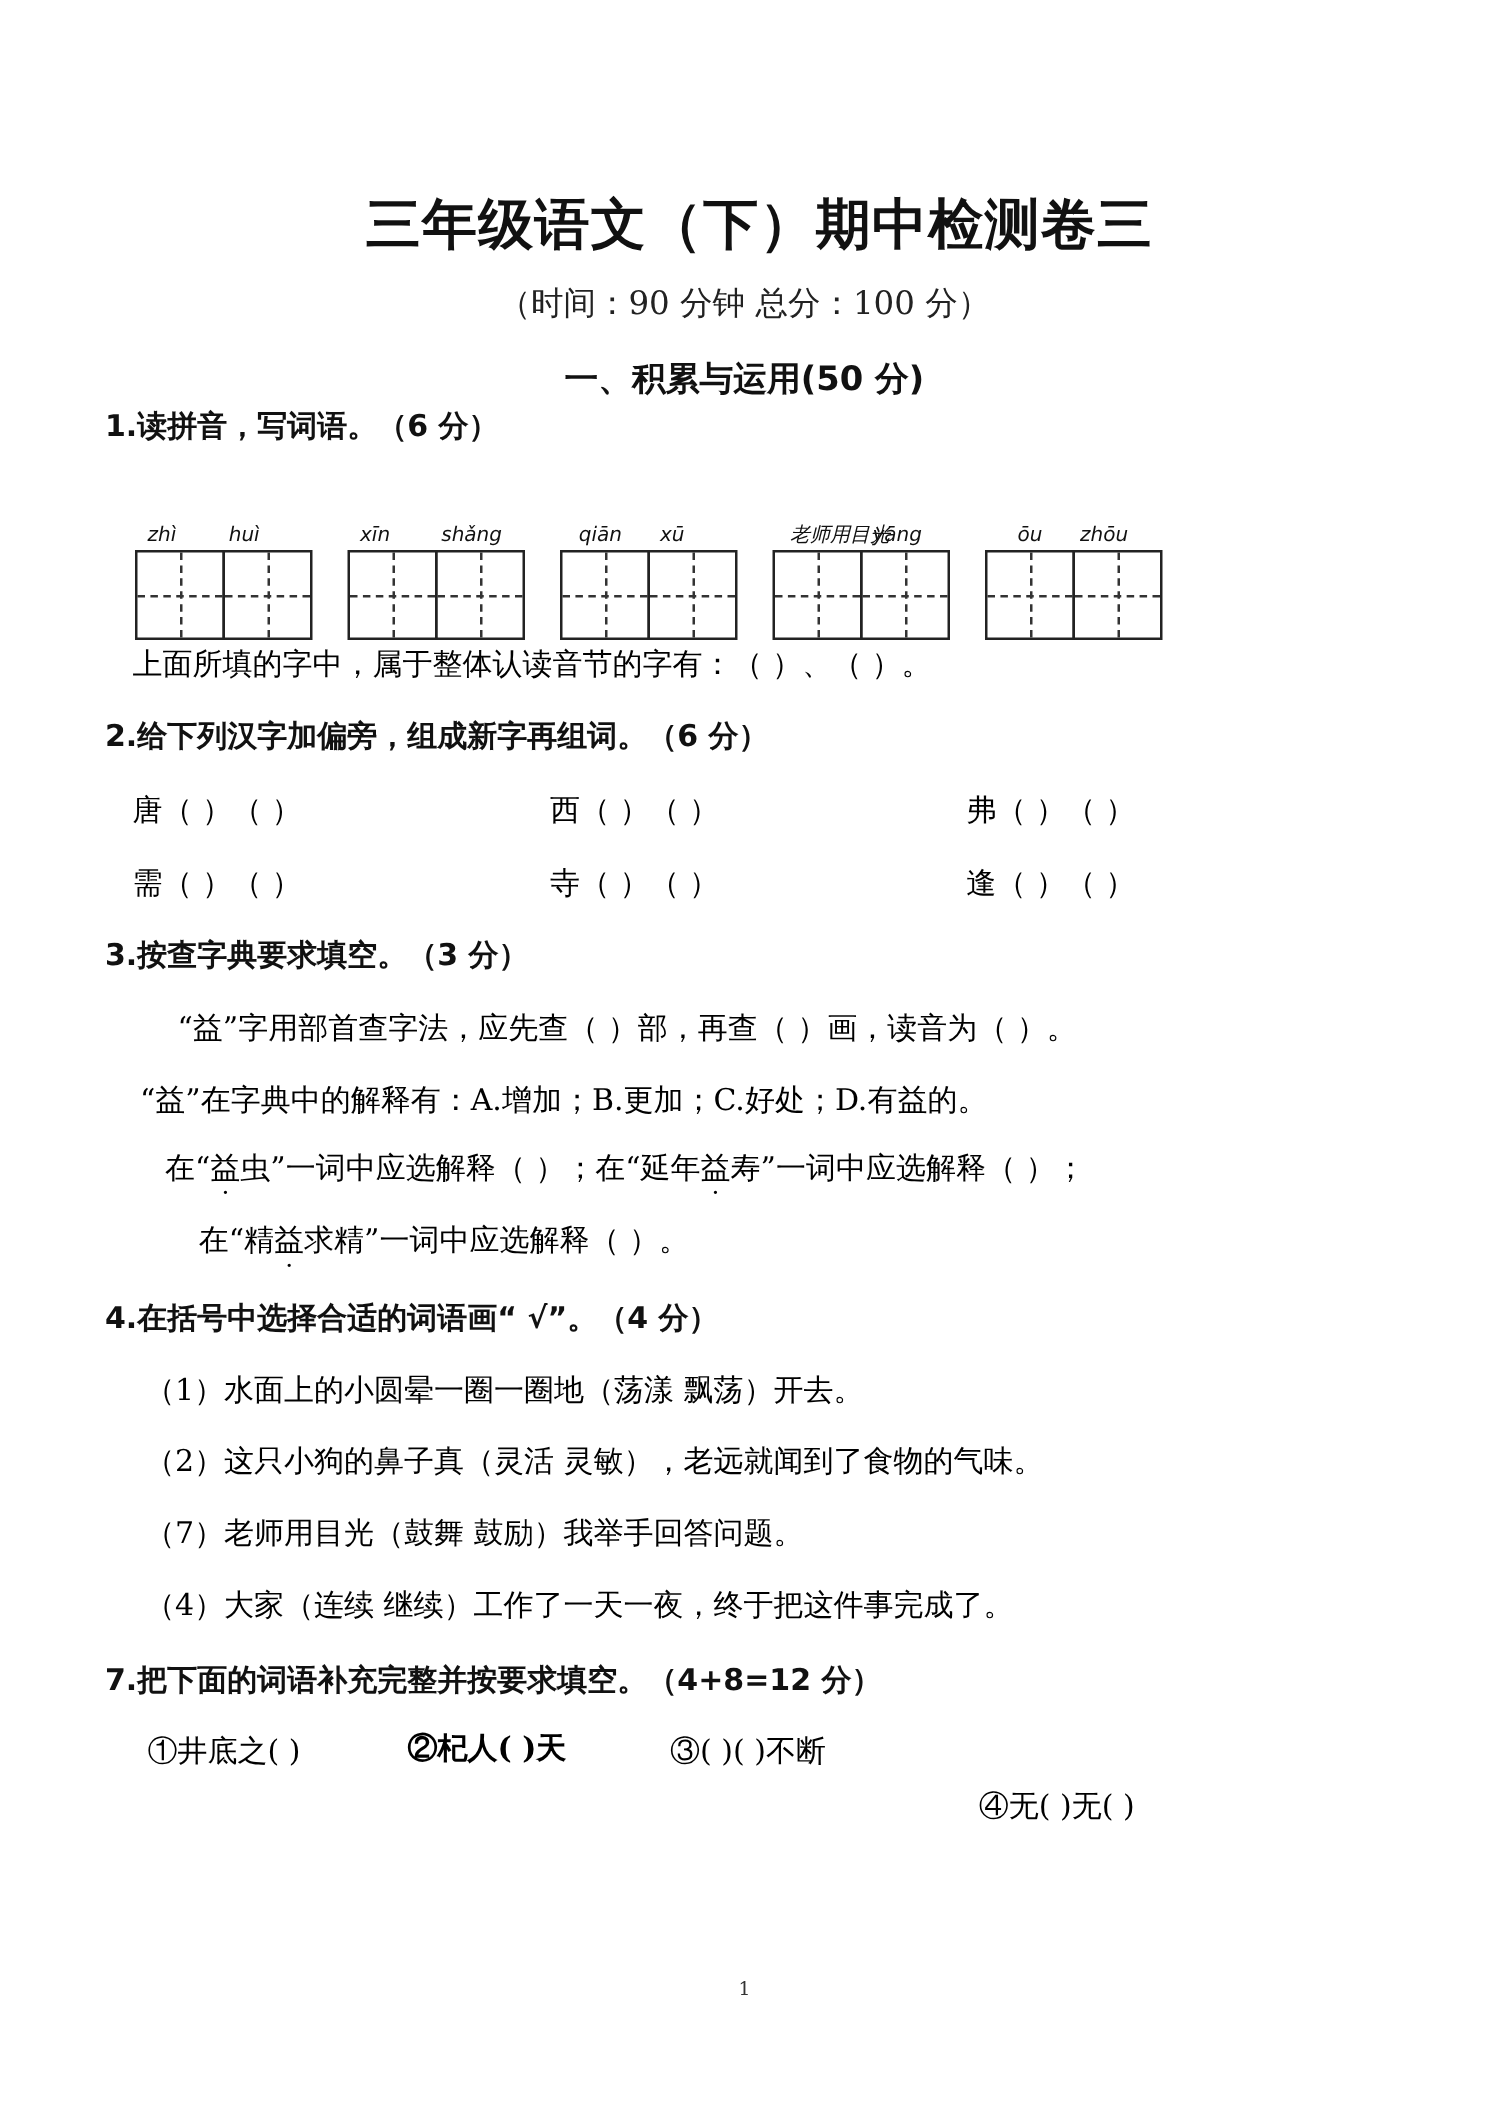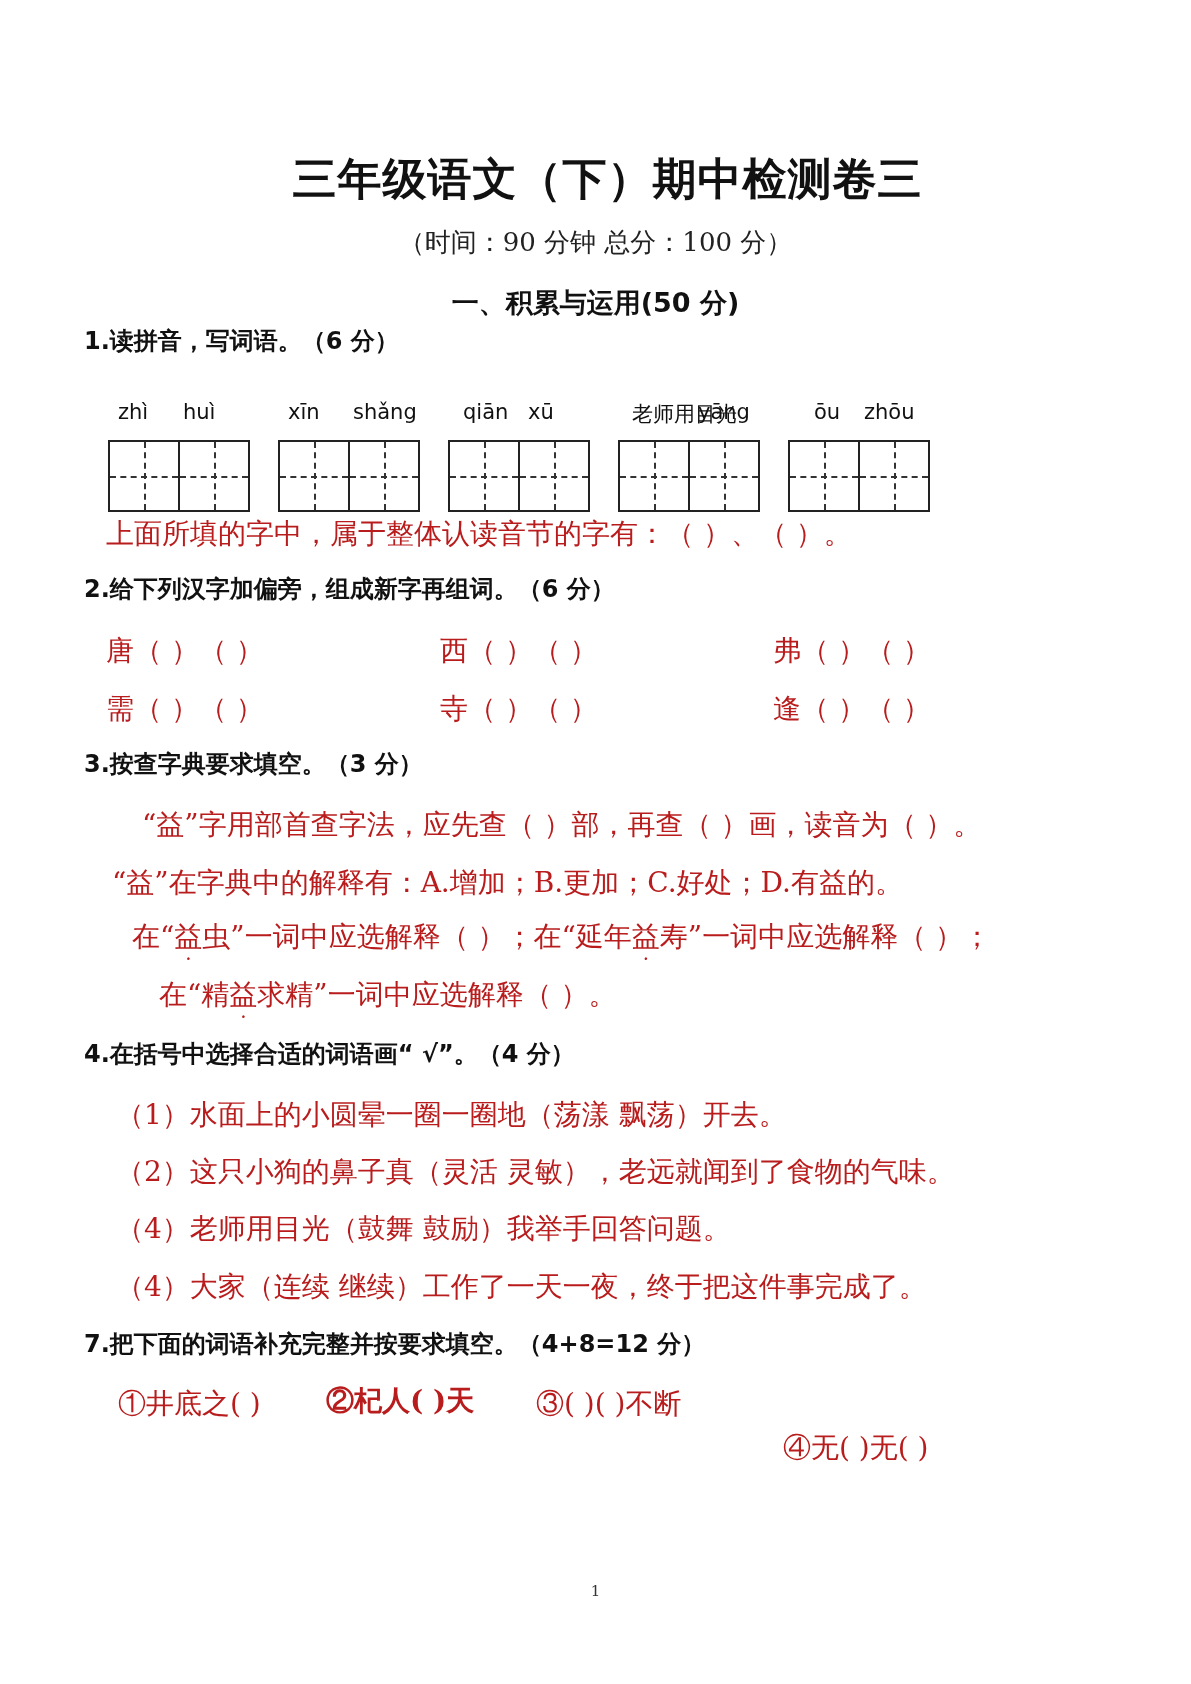--- a/index.html
+++ b/index.html
@@ -6,27 +6,27 @@
   body { width:1191px; height:1684px; position:relative; overflow:hidden; color:#111;
          font-family: "DejaVu Serif", "Liberation Serif", serif; }
   .abs { position:absolute; white-space:nowrap; }
   .title { left:12px; width:1191px; text-align:center; top:150px; font-size:44px; font-weight:bold;
            font-family:"DejaVu Sans", "Liberation Sans", sans-serif; letter-spacing:1px; }
   .subtitle { left:0; width:1191px; text-align:center; top:225px; font-size:26px; color:#222; }
   .section { left:0; width:1191px; text-align:center; top:285px; font-size:27px; font-weight:bold;
              font-family:"DejaVu Sans", "Liberation Sans", sans-serif; }
   .qhead { font-size:24px; font-weight:bold; left:84px;
            font-family:"DejaVu Sans", "Liberation Sans", sans-serif; }
-  .line { font-size:28px; color:#b91c1c; }
+  .line { font-size:24px; color:#000000; }
   .grid-group { position:absolute; top:440px; height:70px; display:flex; }
   .cell { width:68px; height:68px; border:2px solid #222; position:relative; margin-left:-2px; }
   .cell:first-child { margin-left:0; }
   .cell::before { content:""; position:absolute; left:50%; top:0; bottom:0; border-left:2px dashed #333; }
   .cell::after { content:""; position:absolute; top:50%; left:0; right:0; border-top:2px dashed #333; }
-  .pinyin { position:absolute; top:400px; font-size:21px; font-family:"DejaVu Sans", "Liberation Sans", sans-serif; }
+  .pinyin { position:absolute; top:418px; font-size:16px; font-family:"DejaVu Sans", "Liberation Sans", sans-serif;font-style:italic; }
   .pgnum { left:0; width:1191px; text-align:center; top:1582px; font-size:15px; color:#333; }
   .dot-under { position:relative; }
   .dot-under::after { content:"·"; position:absolute; left:50%; transform:translateX(-50%); bottom:-18px; font-size:20px; }
 </style>
 </head>
 <body>
 
 <div class="abs title">三年级语文（下）期中检测卷三</div>
 <div class="abs subtitle">（时间：90 分钟   总分：100 分）</div>
 <div class="abs section">一、积累与运用(50 分)</div>
@@ -84,21 +84,21 @@
 <div class="abs line" style="left:132px; top:918px;">
   <span>在“</span><span class="dot-under">益</span><span>虫”一词中应选解释（        ）；在“延年</span><span class="dot-under">益</span><span>寿”一词中应选解释（        ）；</span>
 </div>
 <div class="abs line" style="left:124px; top:976px;margin-left:35px;">
   <span>在“精</span><span class="dot-under">益</span><span>求精”一词中应选解释（        ）。</span>
 </div>
 
 <div class="abs qhead" style="top:1038px;">4.在括号中选择合适的词语画“ √”。（4 分）</div>
 <div class="abs line" style="left:116px; top:1096px;">（1）水面上的小圆晕一圈一圈地（荡漾    飘荡）开去。</div>
 <div class="abs line" style="left:116px; top:1153px;">（2）这只小狗的鼻子真（灵活    灵敏），老远就闻到了食物的气味。</div>
-<div class="abs line" style="left:116px; top:1210px;">（4）老师用目光（鼓舞    鼓励）我举手回答问题。</div>
+<div class="abs line" style="left:116px; top:1210px;">（7）老师用目光（鼓舞    鼓励）我举手回答问题。</div>
 <div class="abs line" style="left:116px; top:1268px;">（4）大家（连续    继续）工作了一天一夜，终于把这件事完成了。</div>
 
 <div class="abs qhead" style="top:1328px;">7.把下面的词语补充完整并按要求填空。（4+8=12 分）</div>
 <div class="abs line" style="left:118px; top:1385px;">①井底之(    )</div>
 <div class="abs line" style="left:326px; top:1382px;font-weight:bold;">②杞人(    )天</div>
 <div class="abs line" style="left:536px; top:1385px;">③(    )(    )不断</div>
 <div class="abs line" style="left:783px; top:1385px;margin-top:44px;">④无(    )无(    )</div>
 
 <div class="abs pgnum">1</div>
 

